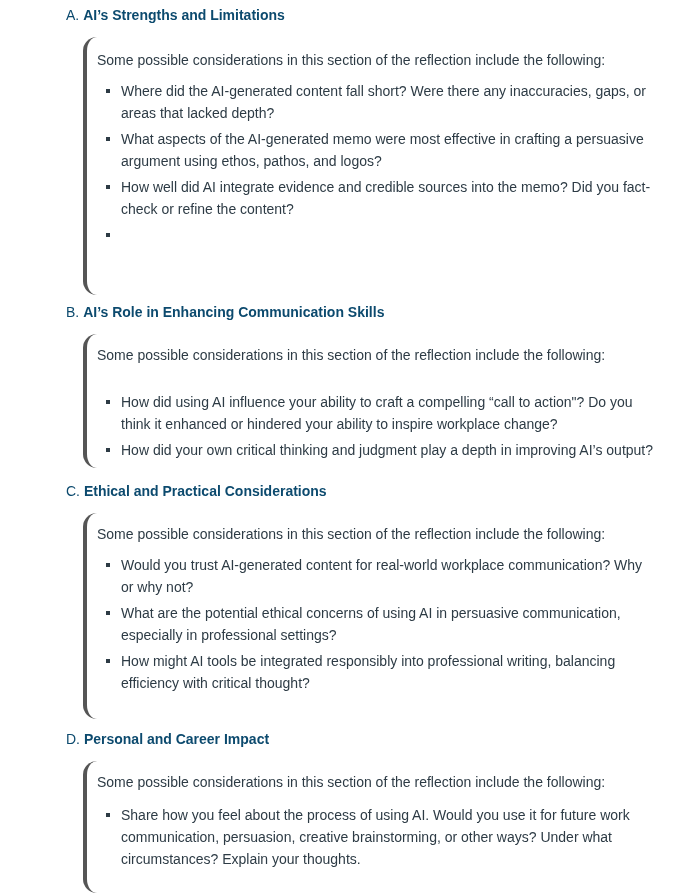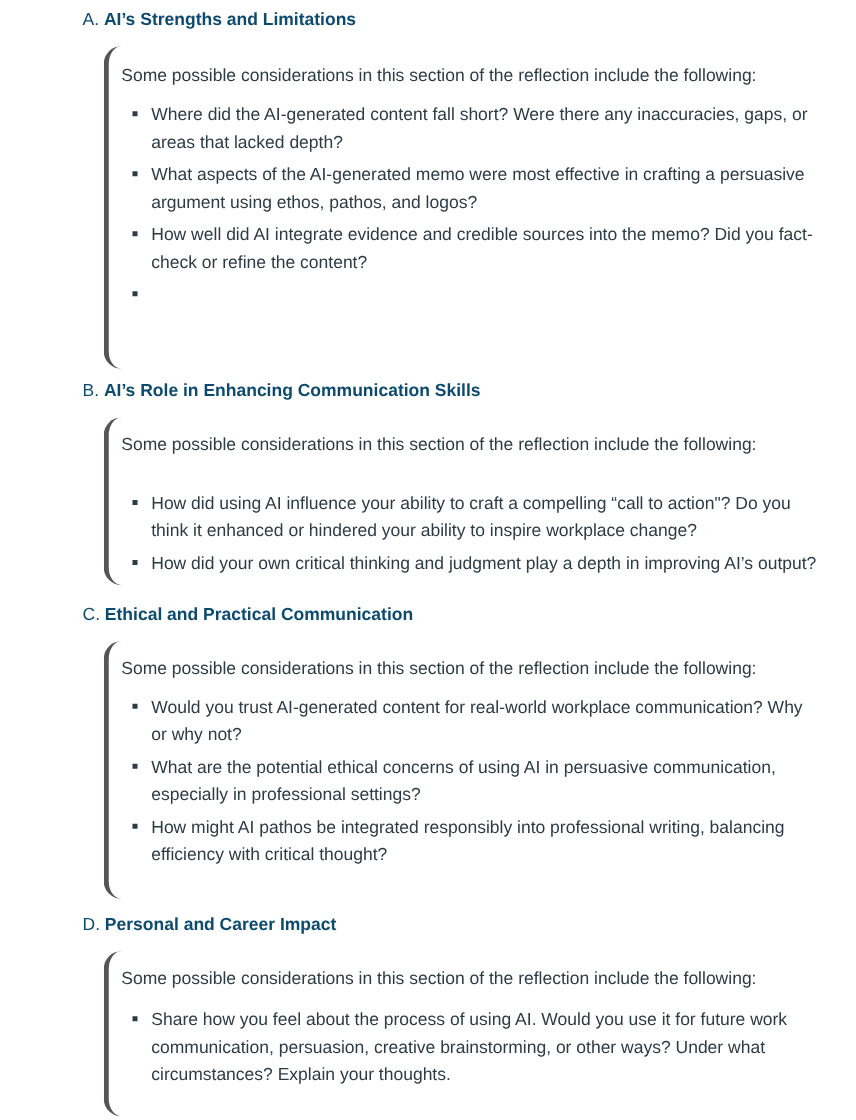--- a/index.html
+++ b/index.html
@@ -113,28 +113,28 @@
       <ul class="bullet-list" style="top:41px;margin-top:16px;">
         <li class="bullet-item"><span class="bullet-mark"></span><span>How did using AI influence your ability to craft a compelling “call to action"? Do you think it enhanced or hindered your ability to inspire workplace change?</span></li>
         <li class="bullet-item"><span class="bullet-mark"></span><span>How did your own critical thinking and judgment play a depth in improving AI’s output?</span></li>
       </ul>
     </div>
   </div>
 
   <div class="section" style="top:481px;">
     <h3 class="section-heading">
       <span class="letter">C.</span>
-      <span class="title">Ethical and Practical Communication</span>
+      <span class="title">Ethical and Practical Considerations</span>
     </h3>
     <div class="callout" style="top:32px;height:206px;">
       <div class="callout-intro" style="top:11px;">Some possible considerations in this section of the reflection include the following:</div>
       <ul class="bullet-list" style="top:41px;">
         <li class="bullet-item"><span class="bullet-mark"></span><span>Would you trust AI-generated content for real-world workplace communication? Why or why not?</span></li>
         <li class="bullet-item"><span class="bullet-mark"></span><span>What are the potential ethical concerns of using AI in persuasive communication, especially in professional settings?</span></li>
-        <li class="bullet-item"><span class="bullet-mark"></span><span>How might AI pathos be integrated responsibly into professional writing, balancing efficiency with critical thought?</span></li>
+        <li class="bullet-item"><span class="bullet-mark"></span><span>How might AI tools be integrated responsibly into professional writing, balancing efficiency with critical thought?</span></li>
       </ul>
     </div>
   </div>
 
   <div class="section" style="top:729px;">
     <h3 class="section-heading">
       <span class="letter">D.</span>
       <span class="title">Personal and Career Impact</span>
     </h3>
     <div class="callout" style="top:32px;height:132px;">

